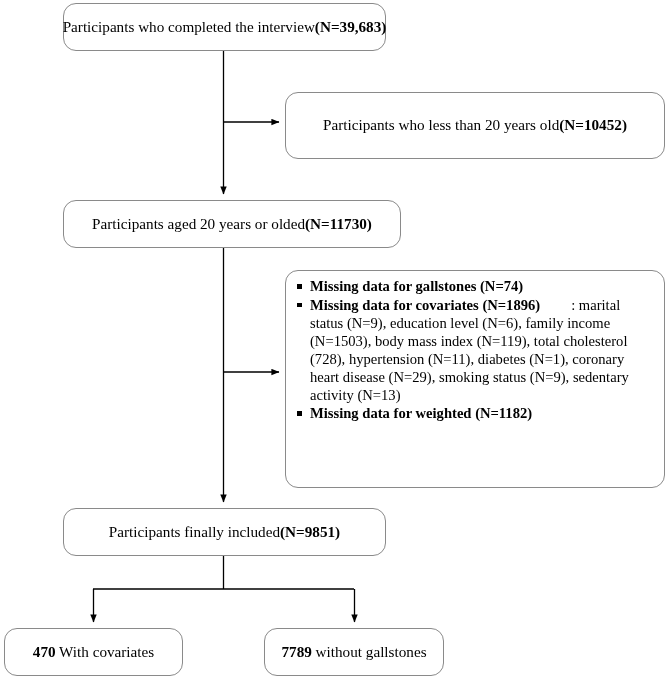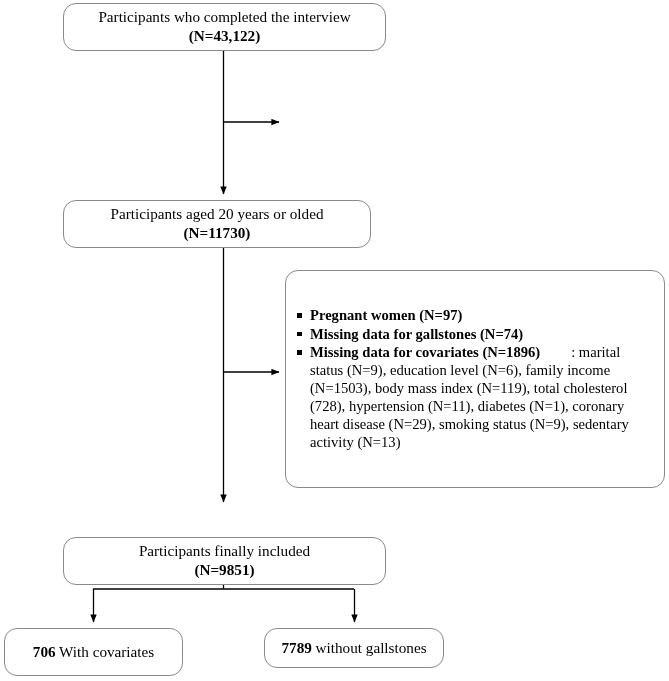--- a/index.html
+++ b/index.html
@@ -29,43 +29,43 @@
     height: 681px;
     pointer-events: none;
   }
   .node {
     position: absolute;
     box-sizing: border-box;
     border: 1.4px solid #8a8a8a;
     border-radius: 13px;
     background: #ffffff;
     display: flex;
-    flex-direction: column;
+    flex-direction: row;
     align-items: center;
     justify-content: center;
     text-align: center;
     line-height: 1.22;
     font-size: 15.2px;
   }
   .node .ln {
     display: block;
     white-space: nowrap;
   }
   .b { font-weight: bold; }
 
   
   #node-enrolled   { left: 63px;  top: 3px;   width: 323px; height: 48px; }
   #node-excl-age   { left: 285px; top: 92px;  width: 380px; height: 67px; }
-  #node-eligible   { left: 63px;  top: 200px; width: 308px; height: 48px; }
+  #node-eligible   { left: 63px;  top: 200px; width: 338px; height: 48px; }
   #node-excl-list  { left: 285px; top: 270px; width: 380px; height: 218px;
                      align-items: flex-start; justify-content: center;
                      text-align: left; padding: 6px 8px 6px 10px; }
-  #node-included   { left: 63px;  top: 537px; width: 323px; height: 48px; }
+  #node-included   { left: 63px;  top: 508px; width: 323px; height: 48px; }
   #node-cases      { left: 4px;   top: 628px; width: 179px; height: 48px; }
-  #node-controls   { left: 264px; top: 628px; width: 180px; height: 40px; }
+  #node-controls   { left: 264px; top: 628px; width: 180px; height: 48px; }
 
   
   ul.excl {
     list-style: none;
     margin: 0;
     padding: 0;
     width: 100%;
     font-size: 14.6px;
     line-height: 1.235;
   }
@@ -117,43 +117,47 @@
     <g>
       <line x1="223.5" y1="556" x2="223.5" y2="589" stroke="#000000" stroke-width="1.3"></line>
       <line x1="93" y1="589" x2="354" y2="589" stroke="#000000" stroke-width="1.3"></line>
       <line x1="93.5" y1="589" x2="93.5" y2="622" stroke="#000000" stroke-width="1.3" marker-end="url(#arrowhead)"></line>
       <line x1="354.5" y1="589" x2="354.5" y2="622" stroke="#000000" stroke-width="1.3" marker-end="url(#arrowhead)"></line>
     </g>
   </svg>
 
   <div class="node" id="node-enrolled">
     <span class="ln">Participants who completed the interview</span>
-    <span class="ln b">(N=43,122)</span>
+    <span class="ln b">(N=39,683)</span>
   </div>
 
+  <div class="node" id="node-excl-age">
+    <span class="ln">Participants who less than 20 years old</span>
+    <span class="ln b">(N=10452)</span>
+  </div>
 
   <div class="node" id="node-eligible">
     <span class="ln">Participants aged 20 years or olded</span>
     <span class="ln b">(N=11730)</span>
   </div>
 
   <div class="node" id="node-excl-list">
     <ul class="excl" id="excl-list">
-        <li><span class="head">Pregnant women (N=97)</span></li>
         <li><span class="head">Missing data for gallstones (N=74)</span></li>
         <li><span class="head">Missing data for covariates (N=1896)</span><span class="tail">: marital status (N=9), education level (N=6), family income (N=1503), body mass index (N=119), total cholesterol (728), hypertension (N=11), diabetes (N=1), coronary heart disease (N=29), smoking status (N=9), sedentary activity (N=13)</span></li>
+        <li><span class="head">Missing data for weighted (N=1182)</span></li>
       </ul>
   </div>
 
   <div class="node" id="node-included">
     <span class="ln">Participants finally included</span>
     <span class="ln b">(N=9851)</span>
   </div>
 
   <div class="node" id="node-cases">
-    <span class="ln"><span class="b">706</span><span> With covariates</span></span>
+    <span class="ln"><span class="b">470</span><span> With covariates</span></span>
   </div>
 
   <div class="node" id="node-controls">
     <span class="ln"><span class="b">7789</span><span> without gallstones</span></span>
   </div>
 
 </div>
 
 </body></html>

